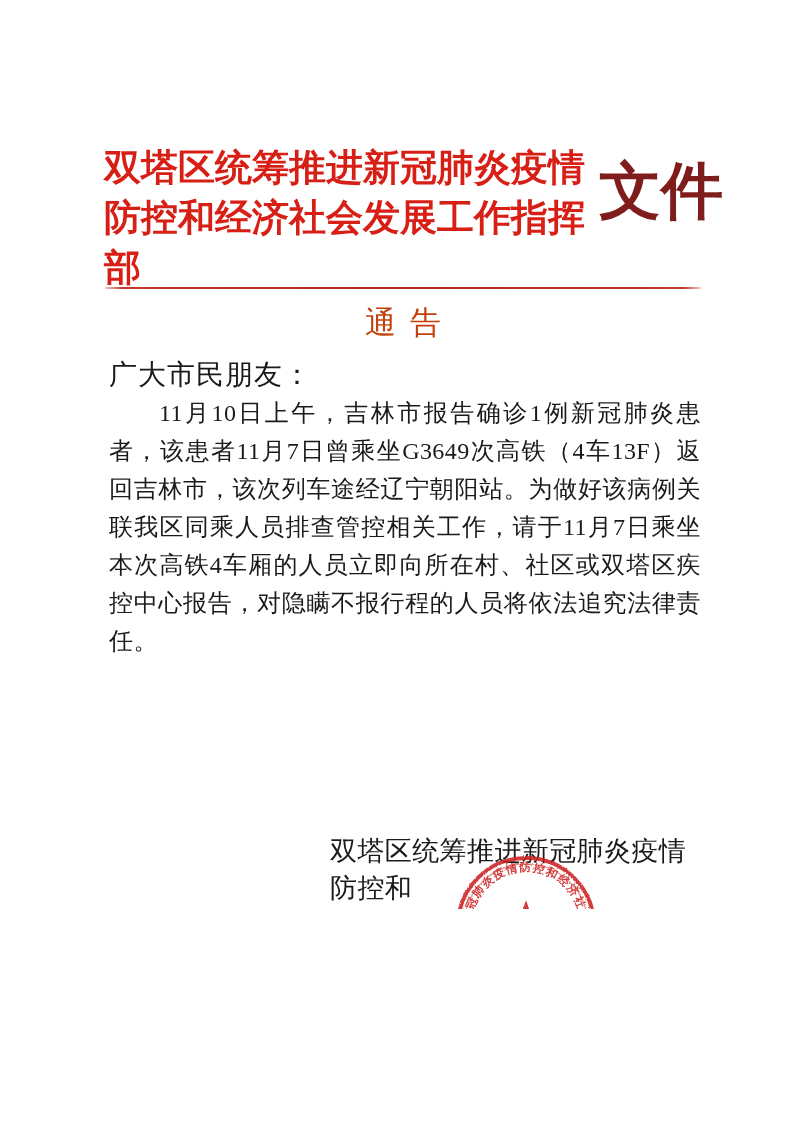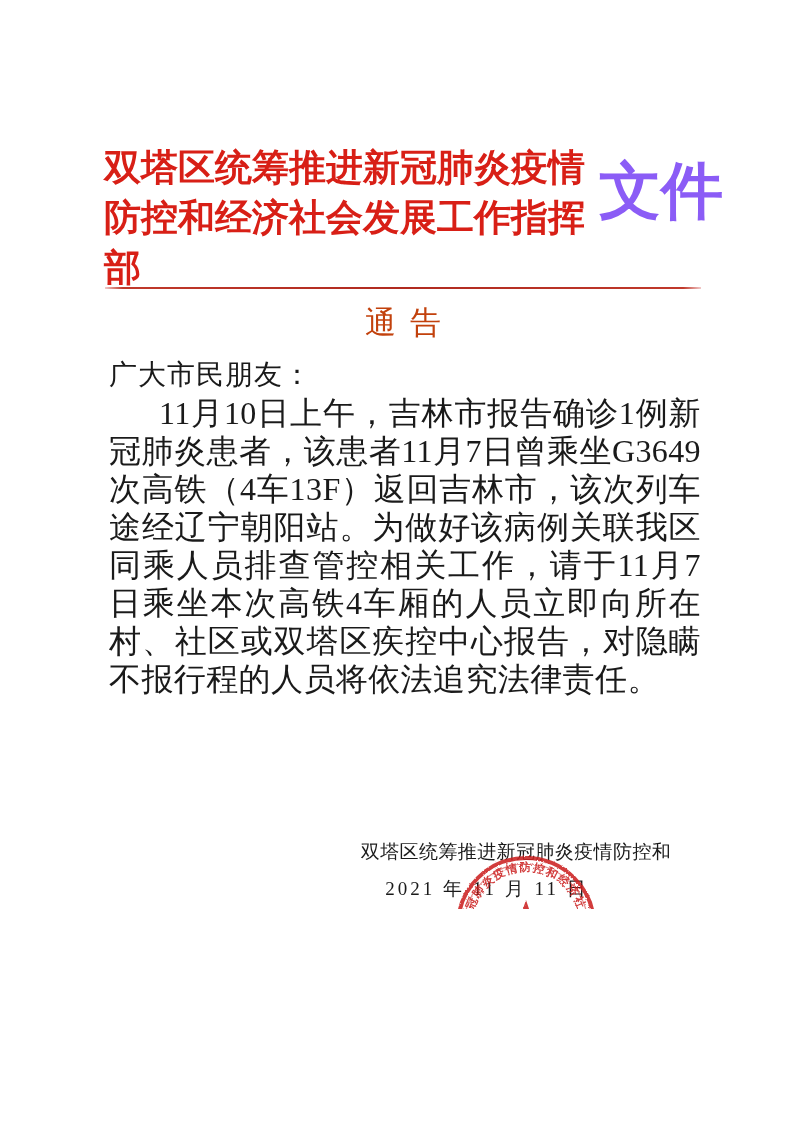--- a/index.html
+++ b/index.html
@@ -40,21 +40,21 @@
     font-size: 37px;
     line-height: 50px;
     letter-spacing: 0px;
     white-space: normal;
     word-break: break-all;
   }
   .letterhead-doc {
     position: absolute;
     left: 495px;
     top: 12px;
-    color: #8b5cf6;
+    color: #7f1d1d;
     font-family: Liberation Sans, sans-serif;
     font-weight: bold;
     font-size: 62px;
     line-height: 72px;
     letter-spacing: 0px;
     white-space: nowrap;
   }
 
   
   .red-rule {
@@ -93,38 +93,38 @@
     top: 356px;
     width: 592px;
   }
   .salutation {
     font-size: 28px;
     line-height: 38px;
     color: #1a1a1a;
     letter-spacing: 1px;
   }
   .para {
-    font-size: 32px;
+    font-size: 24px;
     line-height: 38px;
     color: #1a1a1a;
     text-align: justify;
     text-justify: inter-character;
     text-indent: 50px;
     letter-spacing: 0.4px;
     margin: 0;
   }
 
   
   .signature {
     position: absolute;
     left: 330px;
     top: 833px;
     width: 372px;
-    text-align: center;
-    font-size: 19px;
+    text-align: left;
+    font-size: 27px;
     line-height: 37px;
     color: #1a1a1a;
     letter-spacing: 0.4px;
   }
   .sign-line-2 {
     padding-right: 30px;
   }
   .sign-date {
     padding-right: 58px;
     letter-spacing: 3px;

